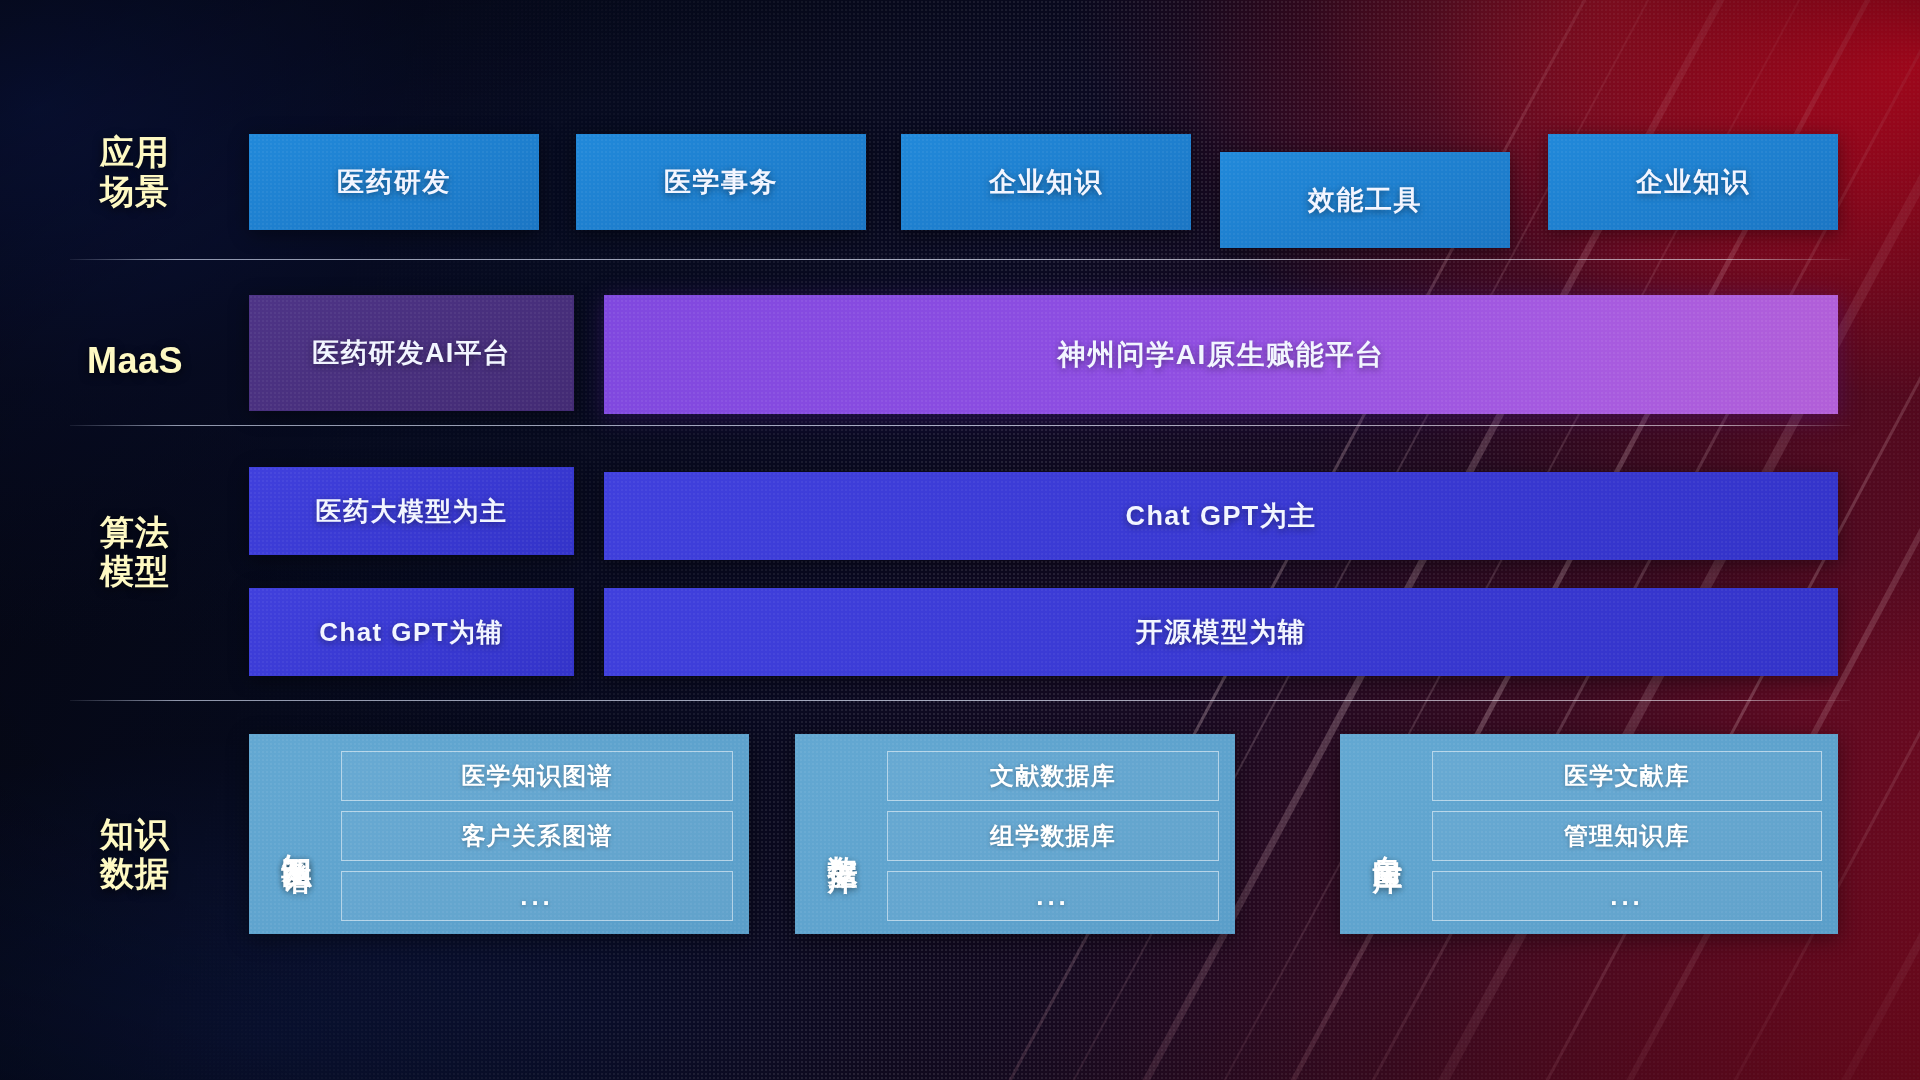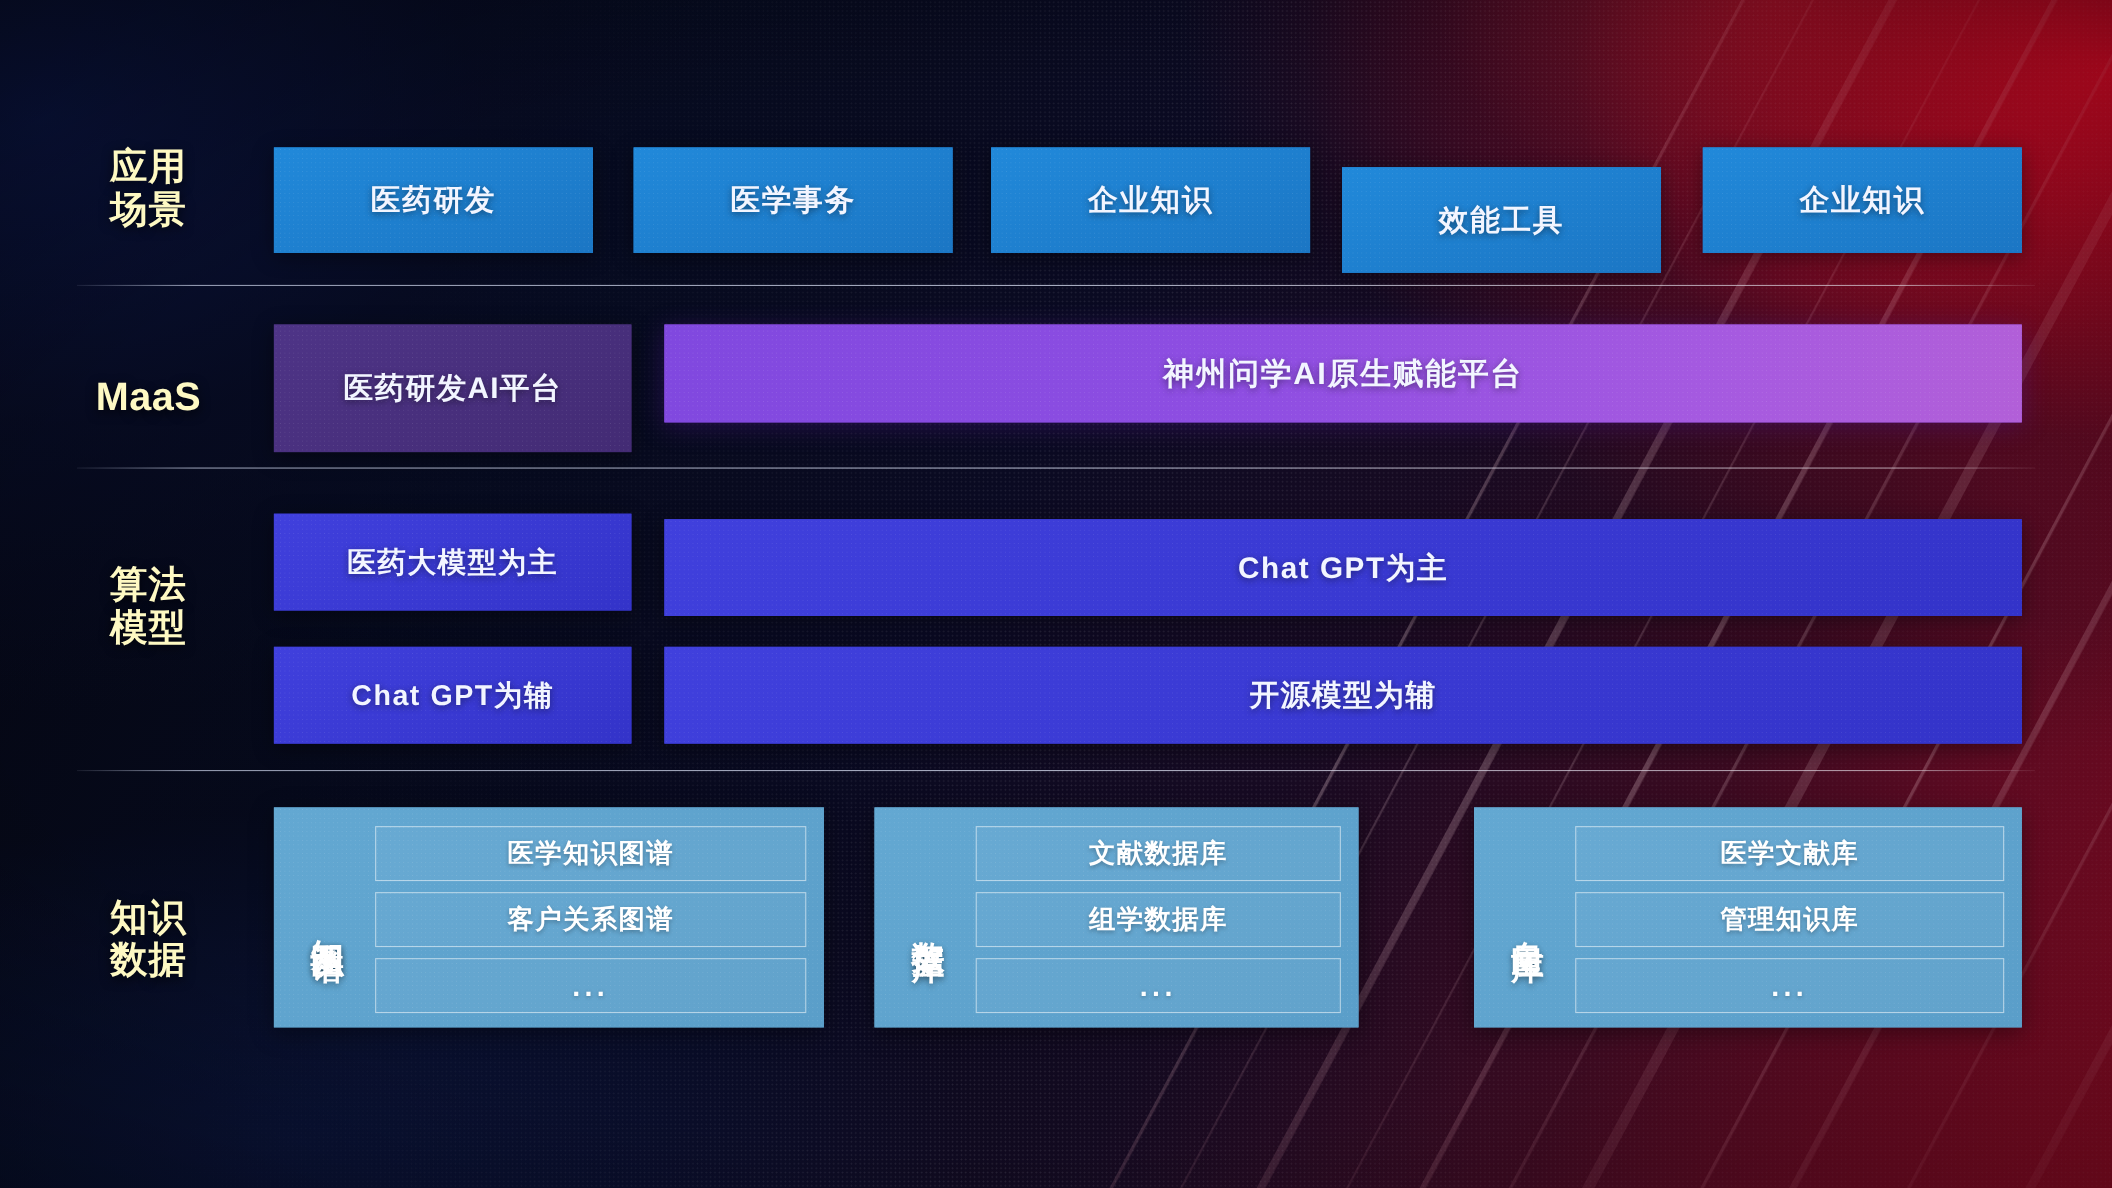--- a/index.html
+++ b/index.html
@@ -72,21 +72,21 @@
     box-shadow:0 4px 18px rgba(0,0,0,0.40);
   }
 
   
   .maas-left { height:116px; font-size:27px; letter-spacing:1.2px;
     background-color:#4a3080;
     background-image:radial-gradient(circle, rgba(255,255,255,0.10) 0.6px, rgba(255,255,255,0) 0.8px), linear-gradient(150deg,#4e3487 0%,#432b74 100%);
     background-size:4px 4px, 100% 100%;
     box-shadow:0 4px 18px rgba(0,0,0,0.40);
   }
-  .maas-right { height:89px; font-size:28px; letter-spacing:1.6px;
+  .maas-right { height:119px; font-size:28px; letter-spacing:1.6px;
     background-color:#8b49e0;
     background-image:radial-gradient(circle, rgba(255,255,255,0.13) 0.6px, rgba(255,255,255,0) 0.8px), linear-gradient(100deg,#8048df 0%,#8f4ee2 45%,#a65ae0 78%,#b25fd8 100%);
     background-size:4px 4px, 100% 100%;
     box-shadow:0 4px 22px rgba(70,20,130,0.45);
   }
 
   
   .algo-box { height:88px; font-size:26px; letter-spacing:1.4px;
     background-color:#3b3bd6;
     background-image:radial-gradient(circle, rgba(255,255,255,0.10) 0.6px, rgba(255,255,255,0) 0.8px), linear-gradient(150deg,#4040dd 0%,#3333c9 100%);

